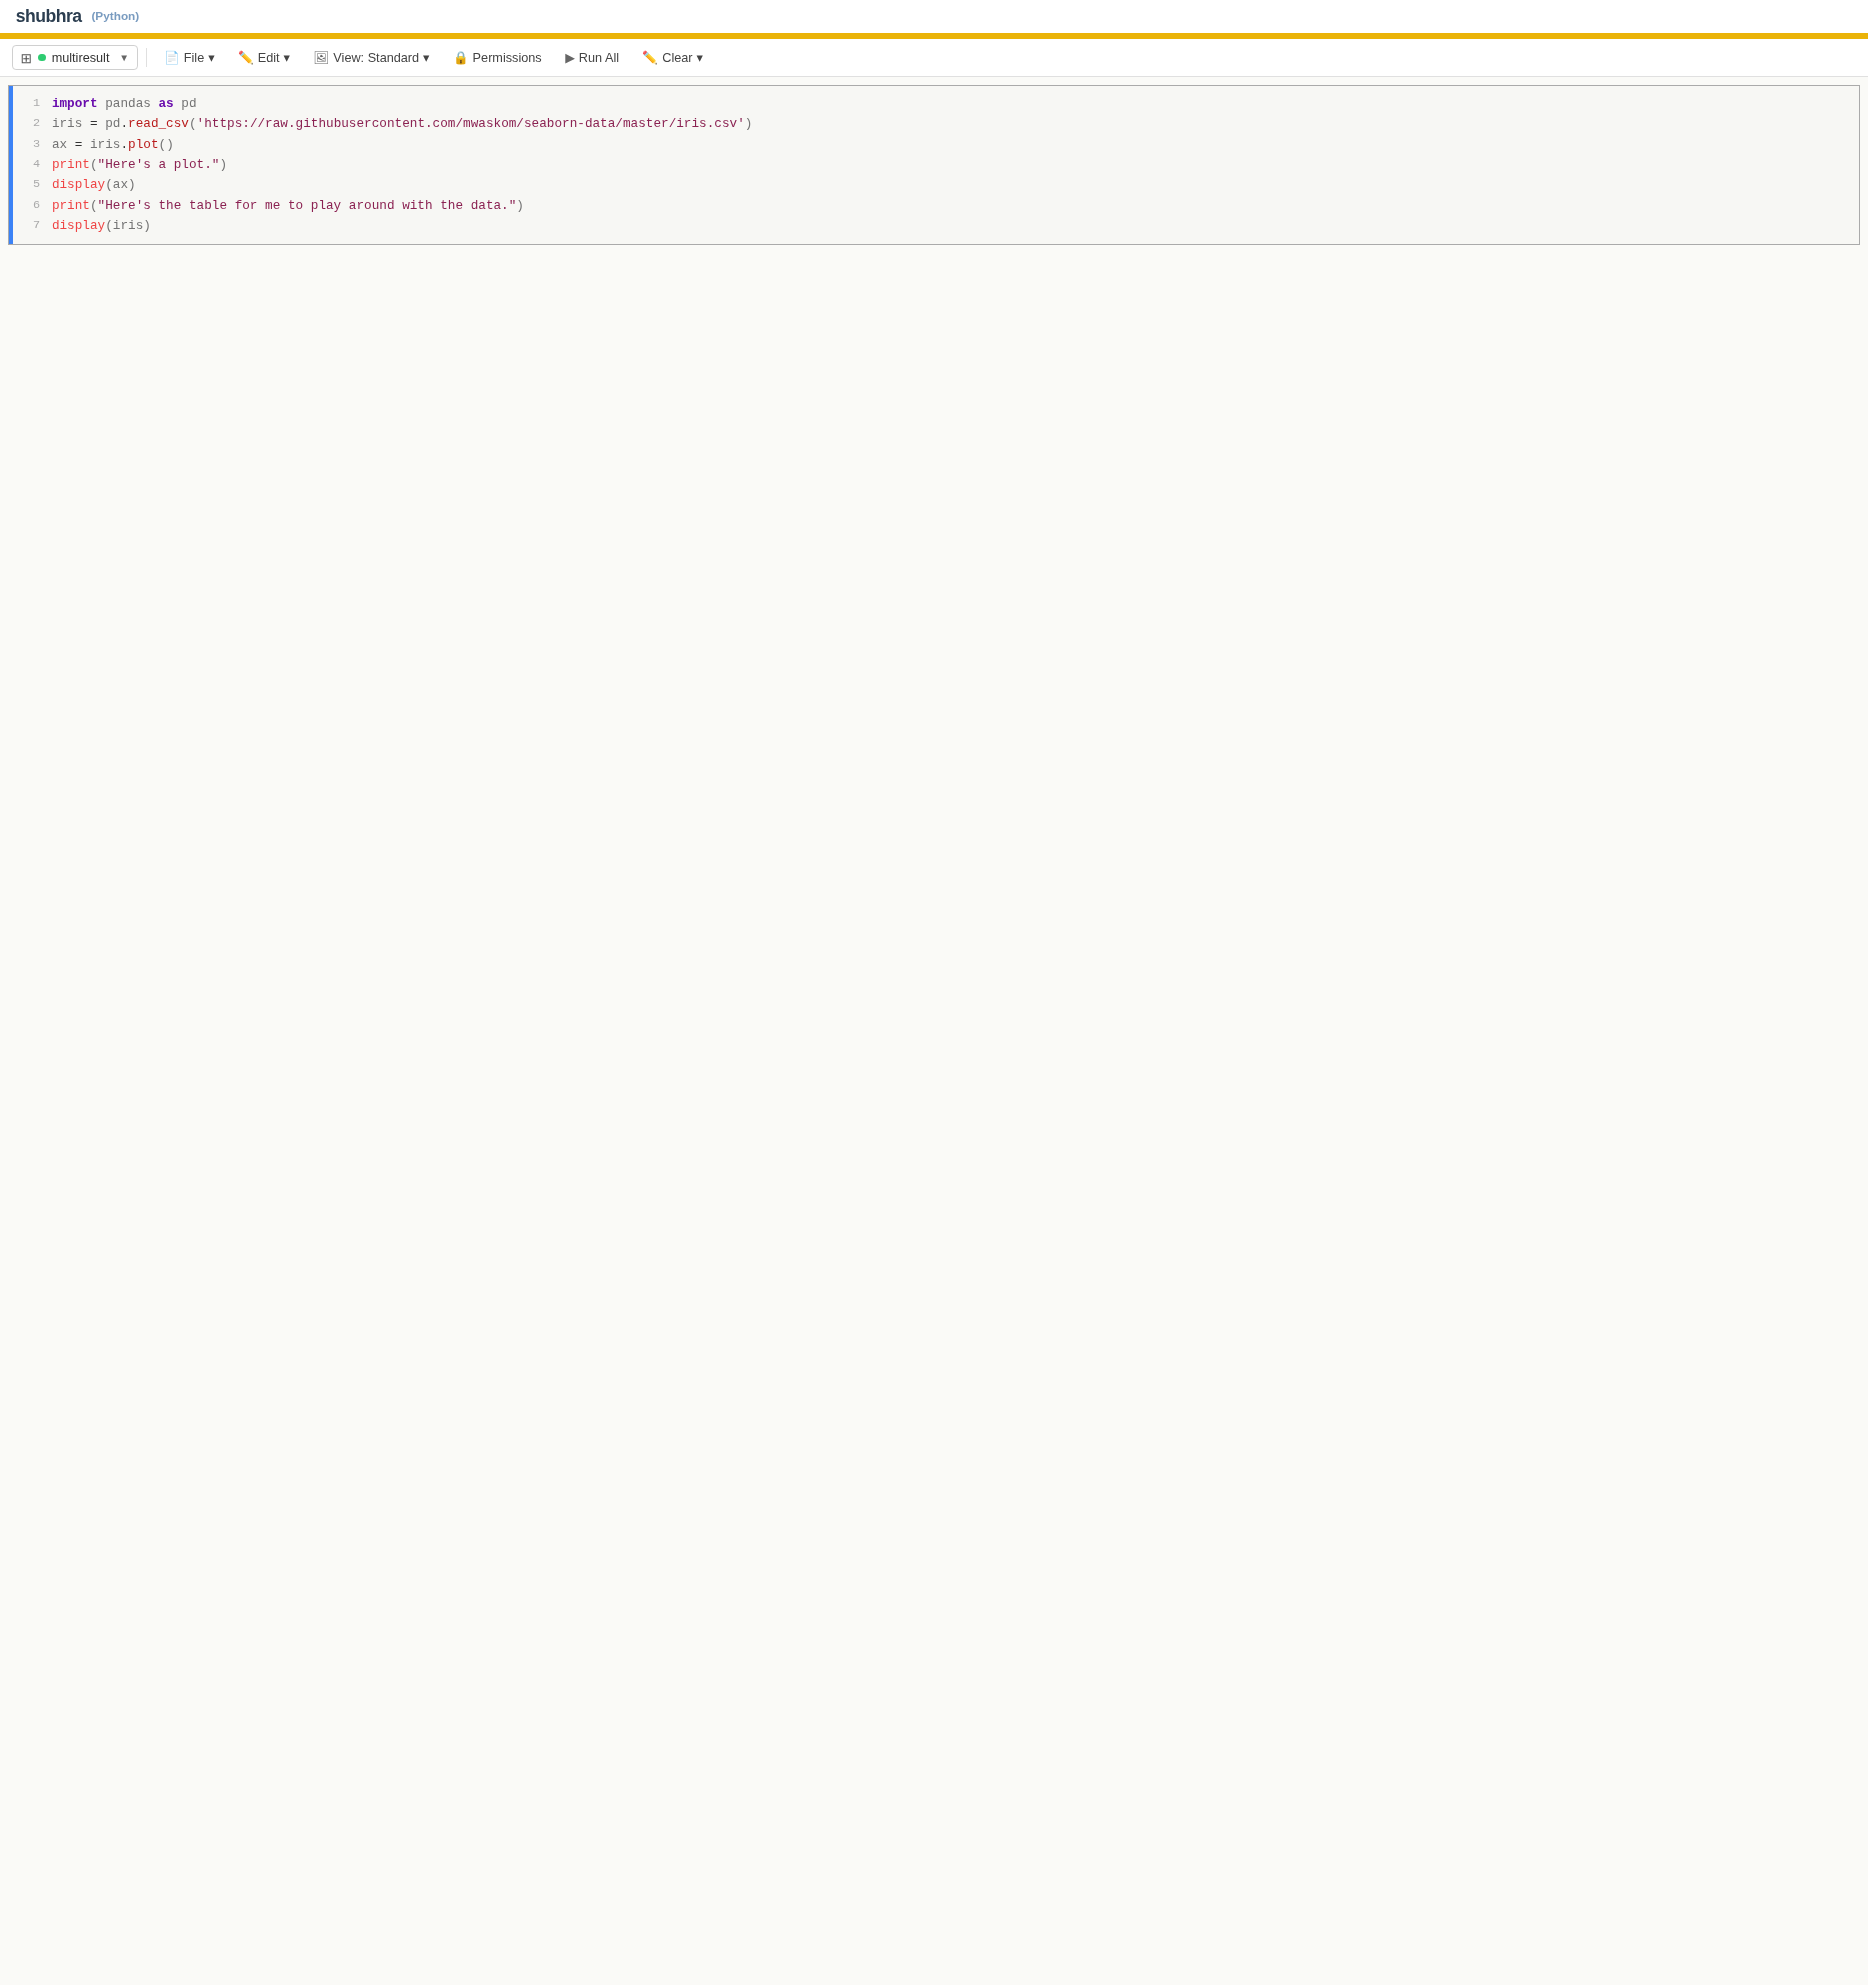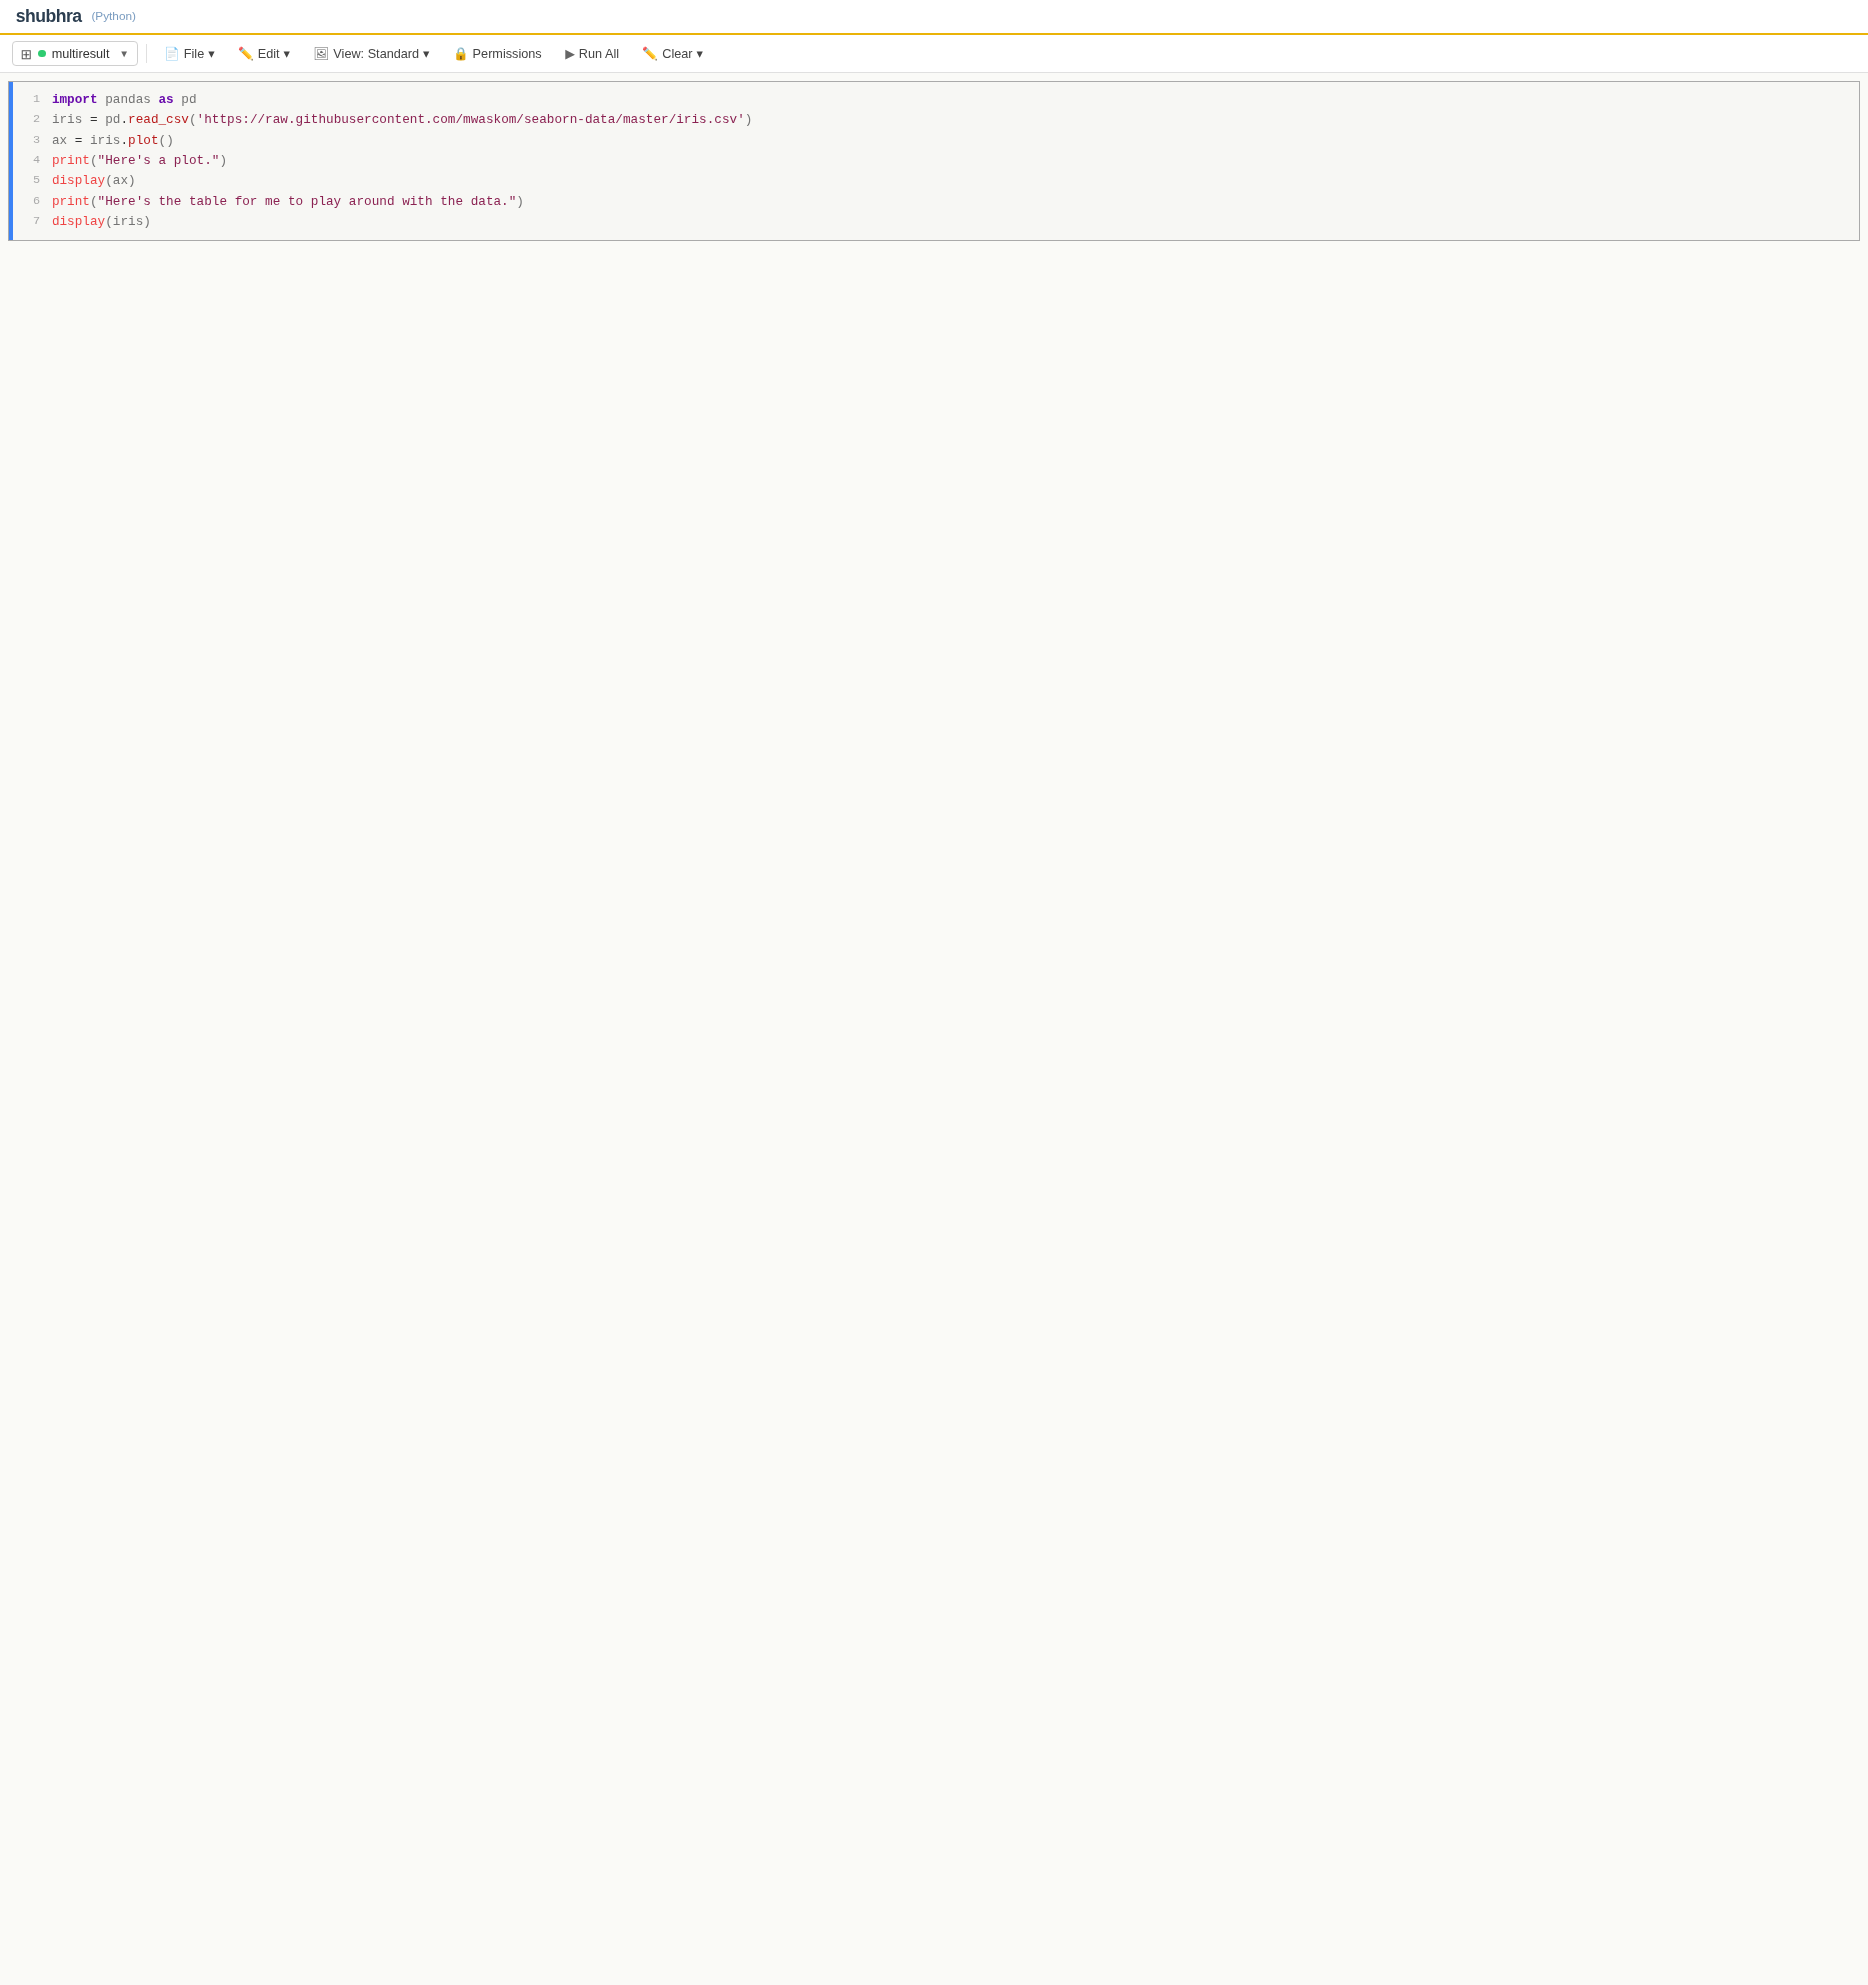--- a/index.html
+++ b/index.html
@@ -11,38 +11,38 @@
     body {
       background-color: #fafaf7;
       font-family: -apple-system, BlinkMacSystemFont, 'Segoe UI', Helvetica, Arial, sans-serif;
       font-size: 13.7px;
       color: #333;
       min-height: 1986px;
     }
 
     .top-bar {
       background-color: #fff;
-      border-bottom: 2px solid #eab308;
+      border-bottom: 6px solid #eab308;
       padding: 5.9px 15.7px;
       display: flex;
       align-items: center;
       gap: 9.8px;
     }
 
     .app-title {
       font-size: 17.6px;
       font-weight: 700;
       color: #2c3e50;
       letter-spacing: -0.5px;
     }
 
     .app-lang {
       font-size: 11.8px;
       color: #7a9cc0;
-      font-weight: 400;
+      font-weight: 700;
     }
 
     .toolbar {
       background-color: #fff;
       border-bottom: 1px solid #e0e0e0;
       padding: 5.9px 11.8px;
       display: flex;
       align-items: center;
       gap: 3.9px;
     }

